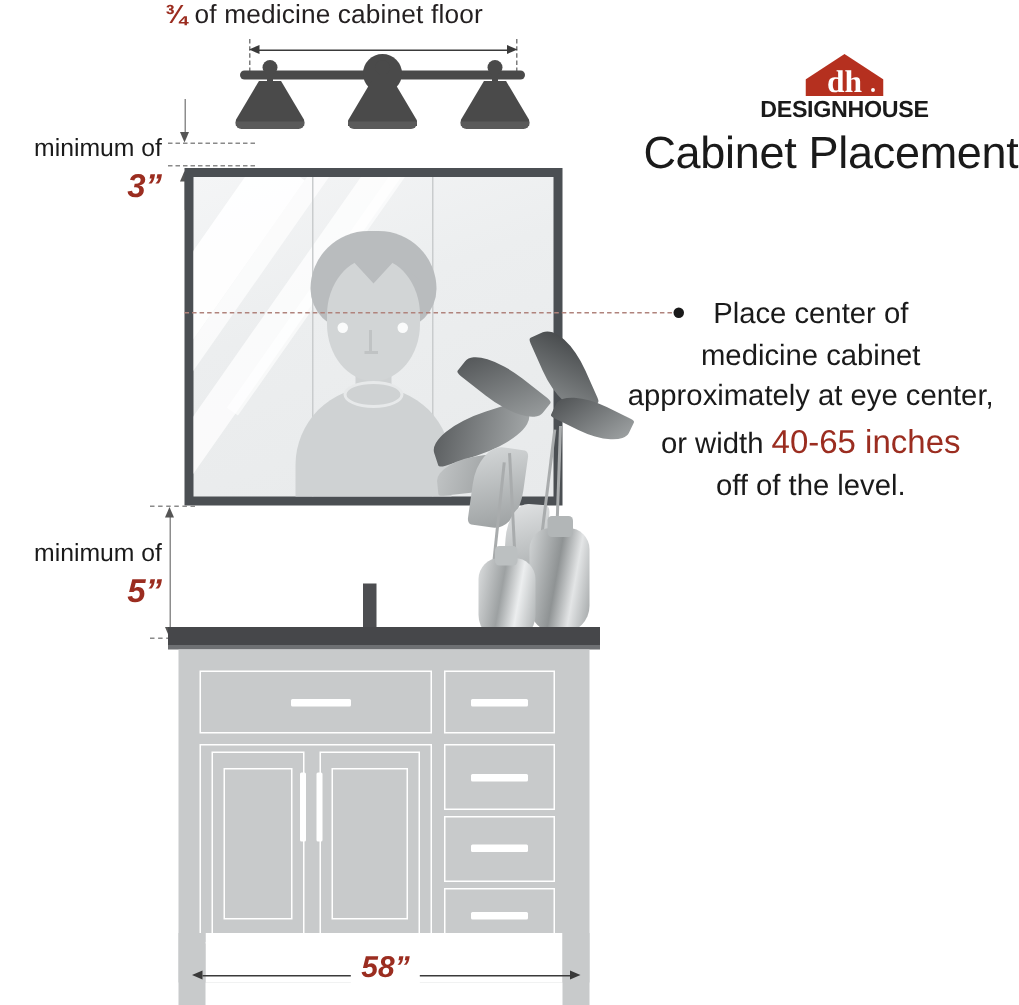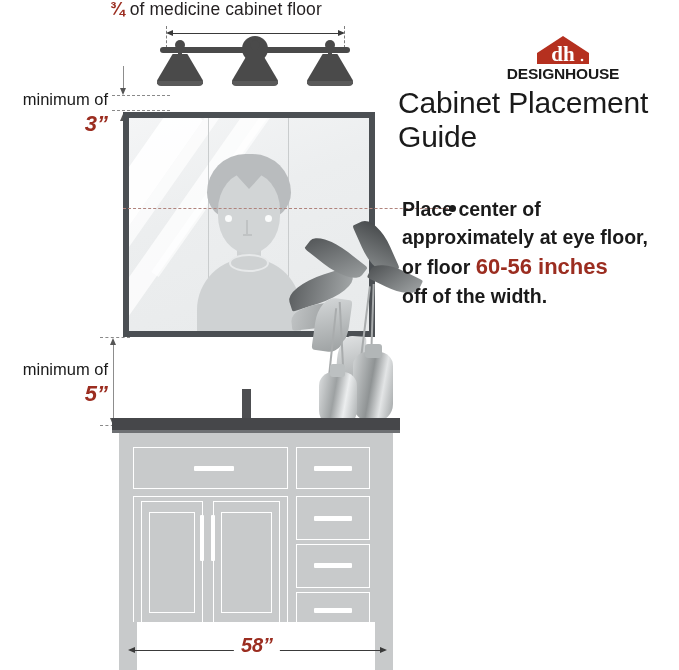--- a/index.html
+++ b/index.html
@@ -84,25 +84,25 @@
      border-top:1px dashed #b0837c;}
   #eyedot{position:absolute;left:449px;top:205px;width:7px;height:7px;border-radius:50%;background:#1a1a1a;}
 
   
   #brand{left:503px;top:36px;width:120px;}
   #brand-mark{position:relative;width:52px;height:28px;margin:0 auto 1px;}
   #brand-word{text-align:center;font-size:15.5px;letter-spacing:-.2px;white-space:nowrap;}
   #brand-word b{font-weight:bold;}
   #brand-word span{font-weight:bold;}
 
-  #title{left:398px;top:86px;width:281px;text-align:left;
+  #title{left:398px;top:86px;width:281px;text-align:right;
      font-size:30px;line-height:1.12;font-weight:normal;letter-spacing:-.2px;}
 
-  #rtext{left:402px;top:196px;width:277px;text-align:left;
-     font-size:19.5px;line-height:1.42;font-weight:bold;}
+  #rtext{left:402px;top:196px;width:277px;text-align:center;
+     font-size:19.5px;line-height:1.42;}
   #rtext .big{font-size:22px;}
 
   
   #vanity{left:112px;top:418px;width:290px;height:252px;}
   .counter{position:absolute;left:0;top:0;width:288px;height:12px;background:#46474a;}
   .counter-edge{position:absolute;left:0;top:12px;width:288px;height:3px;background:#6e7073;}
   .faucet{position:absolute;left:130px;top:-29px;width:9px;height:30px;background:#4d4e51;}
   .cab-body{position:absolute;left:7px;top:15px;width:274px;height:222px;background:#c8cacb;}
   .toe{position:absolute;left:25px;top:204px;width:238px;height:33px;background:#ffffff;}
   .leg-l{position:absolute;left:7px;top:204px;width:18px;height:48px;background:#c8cacb;}
@@ -237,28 +237,28 @@
       <circle cx="45" cy="24" r="1.3" fill="#ffffff"></circle>
     </svg>
   </div>
   <div id="brand-word">
     <b>DESIGN</b><span>HOUSE</span>
   </div>
 </div>
 
 <div class="abs" id="title">
   <div>Cabinet Placement</div>
-  <div>Guide</div>
 </div>
 
 <div class="abs" id="rtext">
   <div><span>Place center of</span></div>
-  <div>approximately at eye floor,</div>
-  <div><span>or floor </span><span class="red big">60-56 inches</span></div>
-  <div>off of the width.</div>
+  <div>medicine cabinet</div>
+  <div>approximately at eye center,</div>
+  <div><span>or width </span><span class="red big">40-65 inches</span></div>
+  <div>off of the level.</div>
 </div>
 
 <div class="abs" id="vanity">
   <div class="faucet"></div>
   <div class="counter"></div>
   <div class="counter-edge"></div>
   <div class="cab-body"></div>
 
   <div class="panel" style="left:21px;top:29px;width:155px;height:42px;"></div>
   <div class="pull" style="left:82px;top:48px;width:40px;height:5px;"></div>

